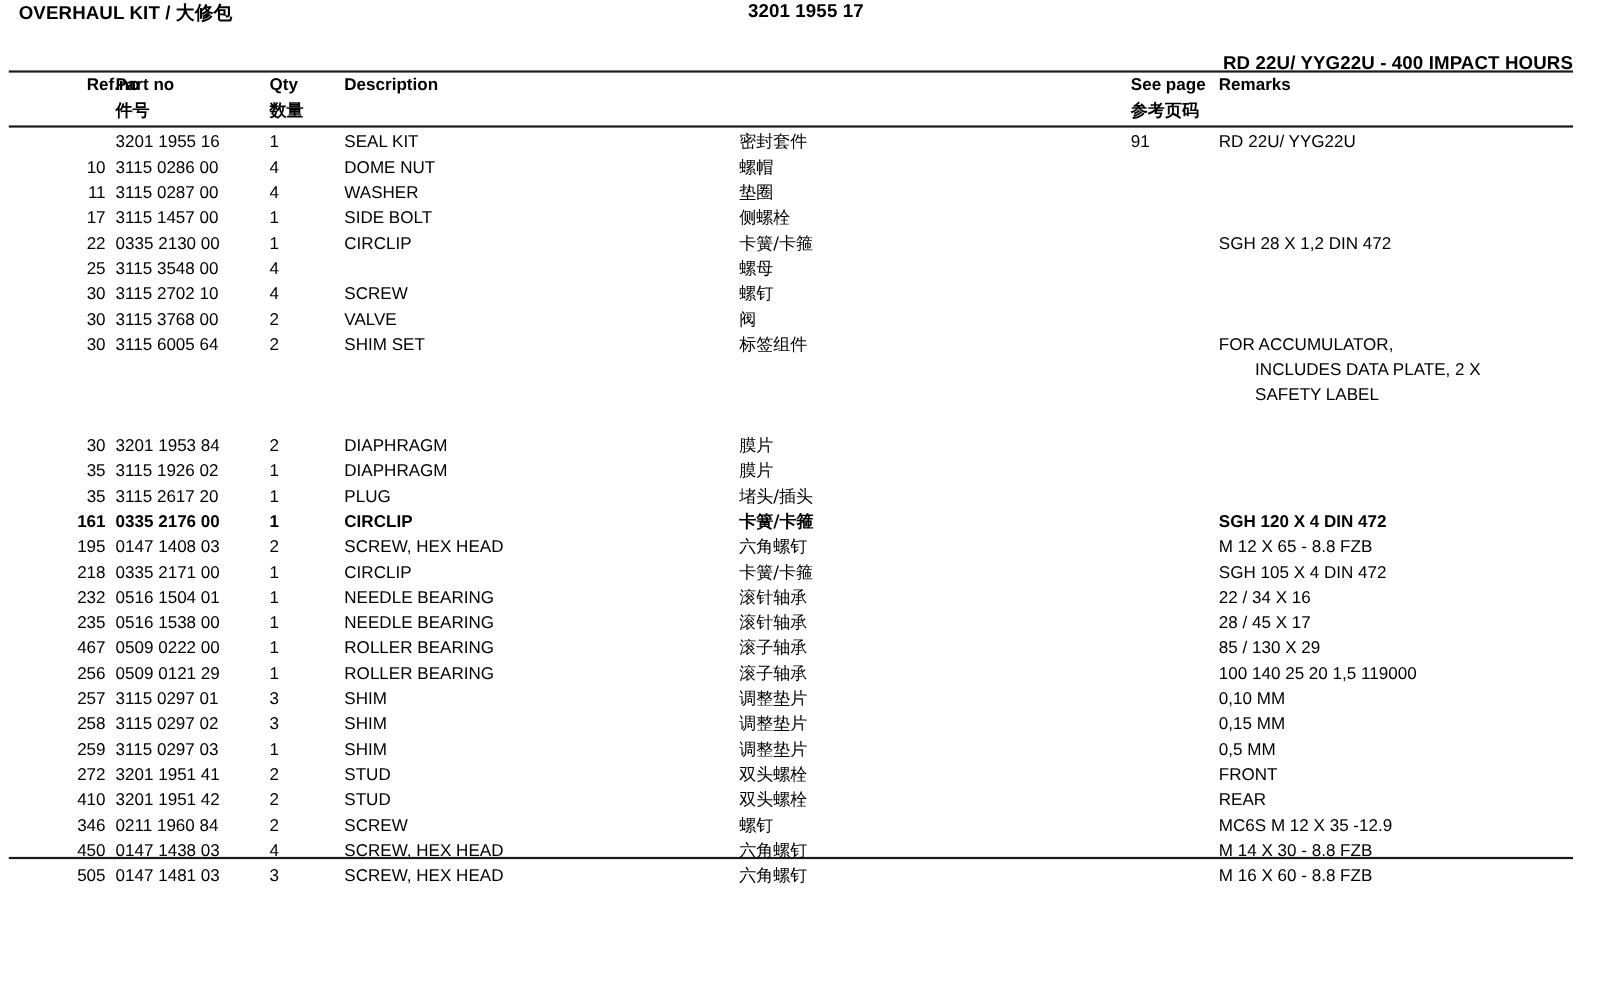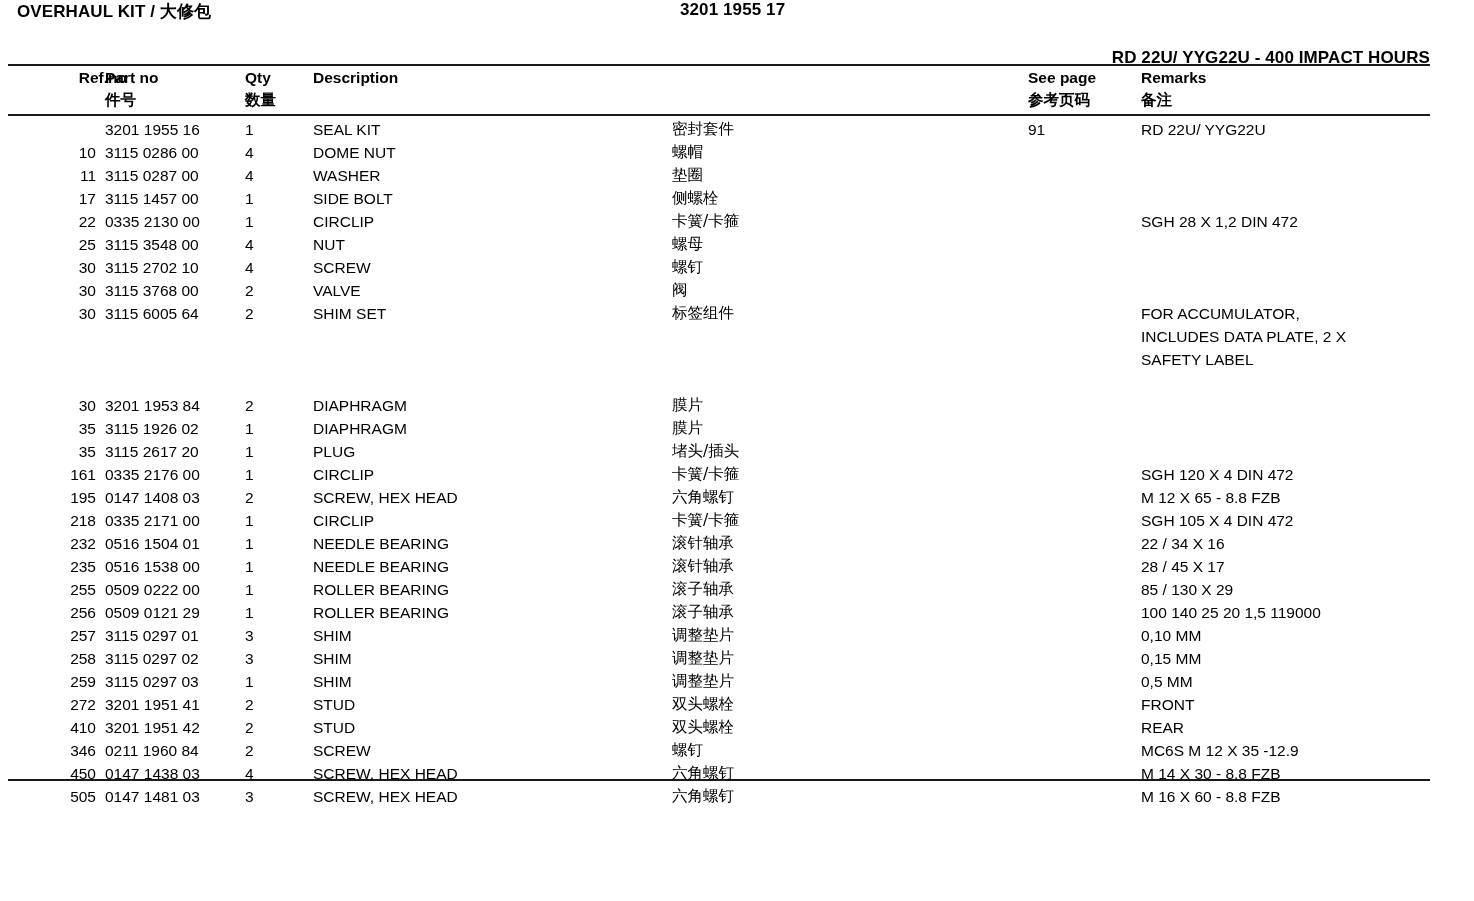--- a/index.html
+++ b/index.html
@@ -120,21 +120,21 @@
     text-align: left;
   }
   .c-page {
     position: absolute;
     left: 1028px;
     width: 105px;
     text-align: left;
   }
   .c-rem {
     position: absolute;
-    left: 1141px;
+    left: 1108px;
     width: 300px;
     text-align: left;
   }
 
   .cjk {
     font-family: "DejaVu Sans", "Liberation Sans", sans-serif;
   }
 
   .rem-extra {
     position: absolute;
@@ -166,21 +166,20 @@
     <span class="c-part">Part no</span>
     <span class="c-qty">Qty</span>
     <span class="c-desc">Description</span>
     <span class="c-page">See page</span>
     <span class="c-rem">Remarks</span>
   </div>
   <div class="row hdr" style="top:89px;">
     <span class="c-part cjk">件号</span>
     <span class="c-qty cjk">数量</span>
     <span class="c-page cjk">参考页码</span>
-    <span class="c-rem cjk">备注</span>
   </div>
 
   <div class="tbl" id="rows-host">
       <div class="row" style="top: 118px;">
         <span class="c-ref"></span>
         <span class="c-part">3201 1955 16</span>
         <span class="c-qty">1</span>
         <span class="c-desc">SEAL KIT</span>
         <span class="c-name cjk">密封套件</span>
         <span class="c-page">91</span>
@@ -219,21 +218,20 @@
         <span class="c-qty">1</span>
         <span class="c-desc">CIRCLIP</span>
         <span class="c-name cjk">卡簧/卡箍</span>
         <span class="c-page"></span>
         <span class="c-rem">SGH 28 X 1,2 DIN 472</span>
       </div>
       <div class="row" style="top: 233px;">
         <span class="c-ref">25</span>
         <span class="c-part">3115 3548 00</span>
         <span class="c-qty">4</span>
-        <span class="c-desc">NUT</span>
         <span class="c-name cjk">螺母</span>
         <span class="c-page"></span>
         <span class="c-rem"></span>
       </div>
       <div class="row" style="top: 256px;">
         <span class="c-ref">30</span>
         <span class="c-part">3115 2702 10</span>
         <span class="c-qty">4</span>
         <span class="c-desc">SCREW</span>
         <span class="c-name cjk">螺钉</span>
@@ -280,21 +278,21 @@
       </div>
       <div class="row" style="top: 440px;">
         <span class="c-ref">35</span>
         <span class="c-part">3115 2617 20</span>
         <span class="c-qty">1</span>
         <span class="c-desc">PLUG</span>
         <span class="c-name cjk">堵头/插头</span>
         <span class="c-page"></span>
         <span class="c-rem"></span>
       </div>
-      <div class="row" style="top: 463px;">
+      <div class="row" style="top: 463px; font-weight: bold;">
         <span class="c-ref">161</span>
         <span class="c-part">0335 2176 00</span>
         <span class="c-qty">1</span>
         <span class="c-desc">CIRCLIP</span>
         <span class="c-name cjk">卡簧/卡箍</span>
         <span class="c-page"></span>
         <span class="c-rem">SGH 120 X 4 DIN 472</span>
       </div>
       <div class="row" style="top: 486px;">
         <span class="c-ref">195</span>
@@ -326,21 +324,21 @@
       <div class="row" style="top: 555px;">
         <span class="c-ref">235</span>
         <span class="c-part">0516 1538 00</span>
         <span class="c-qty">1</span>
         <span class="c-desc">NEEDLE BEARING</span>
         <span class="c-name cjk">滚针轴承</span>
         <span class="c-page"></span>
         <span class="c-rem">28 / 45 X 17</span>
       </div>
       <div class="row" style="top: 578px;">
-        <span class="c-ref">255</span>
+        <span class="c-ref">467</span>
         <span class="c-part">0509 0222 00</span>
         <span class="c-qty">1</span>
         <span class="c-desc">ROLLER BEARING</span>
         <span class="c-name cjk">滚子轴承</span>
         <span class="c-page"></span>
         <span class="c-rem">85 / 130 X 29</span>
       </div>
       <div class="row" style="top: 601px;">
         <span class="c-ref">256</span>
         <span class="c-part">0509 0121 29</span>

